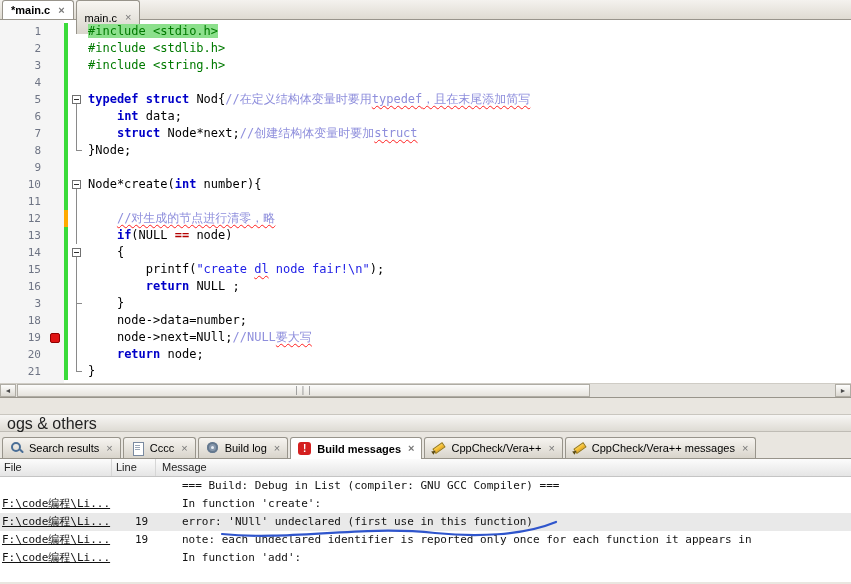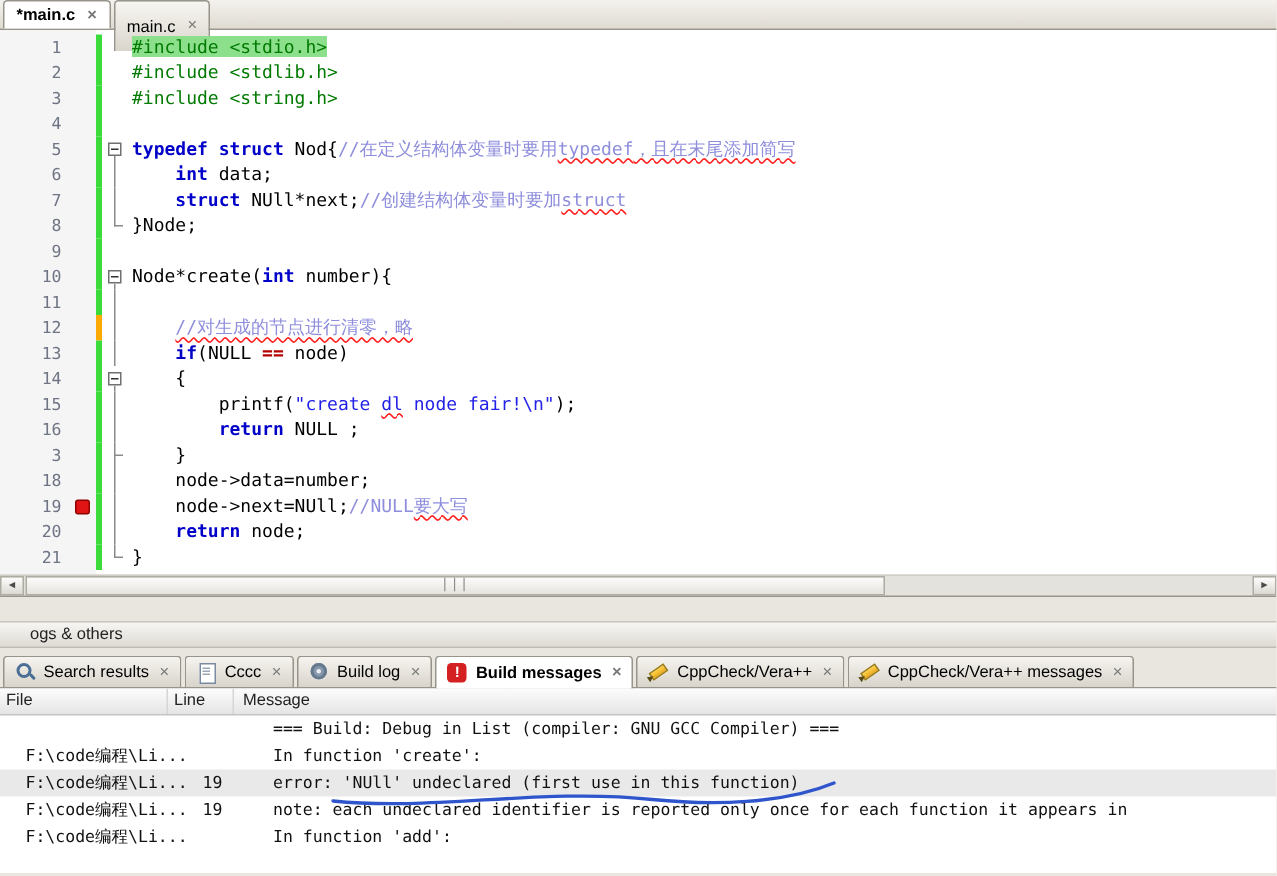--- a/index.html
+++ b/index.html
@@ -49,21 +49,21 @@
   .hscroll{height:15px;background:#E4E2DD;position:relative;border-top:1px solid #CFCCC5;border-bottom:1px solid #98948B;}
   .sb-btn{position:absolute;top:0;width:16px;height:13px;background:linear-gradient(#FDFDFC,#DCD9D2);
     border:1px solid #AFACA4;color:#4A4A4A;font-size:7px;display:flex;align-items:center;justify-content:center;cursor:pointer;}
   .sb-left{left:0;} .sb-right{right:0;}
   .sb-thumb{position:absolute;left:17px;top:0;width:573px;height:13px;cursor:grab;
     background:linear-gradient(#FCFCFB,#E6E3DD);border:1px solid #AFACA4;display:flex;align-items:center;justify-content:center;}
   .sb-grip{color:#8A8A8A;font-size:9px;line-height:1;letter-spacing:1px;font-family:"DejaVu Sans Mono",monospace;}
 
   
   .splitter{height:16px;background:#E9E6E0;}
-  .logs-caption{height:18px;line-height:17px;font-size:11px;color:#222;padding-left:20px;
+  .logs-caption{height:18px;line-height:17px;font-size:16px;color:#222;padding-left:7px;
     background:linear-gradient(#F7F6F4,#DEDBD4);border-top:1px solid #C9C6BF;border-bottom:1px solid #BFBCB5;}
 
   
   .logs-tabbar{height:27px;display:flex;align-items:flex-end;padding-left:2px;background:#E9E6E0;border-bottom:1px solid #98948B;}
   .ltab{display:flex;align-items:center;gap:5px;height:21px;padding:0 7px;margin-right:2px;cursor:pointer;
     border:1px solid #98948B;border-bottom:none;border-radius:3px 3px 0 0;
     background:linear-gradient(#F6F4F0,#D8D4CB);font-size:11px;white-space:nowrap;}
   .ltab.active{background:#ffffff;height:22px;margin-bottom:-1px;font-weight:bold;position:relative;z-index:2;}
 
   
@@ -81,21 +81,21 @@
 
   
   .msg-area{background:#FFF;position:relative;height:123px;overflow:hidden;}
   .msg-header{display:flex;height:18px;align-items:center;font-size:11px;color:#222;
     background:linear-gradient(#FCFCFC,#E5E5E5);border-bottom:1px solid #C4C4C4;}
   .col-file{width:112px;flex:0 0 auto;padding-left:4px;border-right:1px solid #D6D6D6;height:100%;line-height:17px;}
   .col-line{width:44px;flex:0 0 auto;padding-left:4px;border-right:1px solid #D6D6D6;height:100%;line-height:17px;}
   .col-msg{flex:1;padding-left:6px;height:100%;line-height:17px;}
   .mrow{display:flex;height:18px;line-height:18px;font-family:"DejaVu Sans Mono",monospace;font-size:11px;color:#111;}
   .mrow.hl{background:#E9E9E9;}
-  .mc-file{width:131px;flex:0 0 auto;padding-left:17px;overflow:hidden;white-space:nowrap;}
+  .mc-file{width:131px;flex:0 0 auto;padding-left:2px;overflow:hidden;white-space:nowrap;text-decoration:underline;}
   .mc-line{width:45px;flex:0 0 auto;padding-left:4px;}
   .mc-msg{flex:1;padding-left:6px;white-space:nowrap;overflow:hidden;}
   .pen-svg{position:absolute;left:0;top:0;pointer-events:none;}
   .pen-path{fill:none;stroke:var(--c-pen,#2F55CC);stroke-width:2.2;stroke-linecap:round;}
 </style>
 </head>
 <body>
 
 <div class="app">
 
@@ -154,21 +154,21 @@
           <div class="m-bp"></div>
           <div class="m-bar bar-green"></div>
           <div class="m-fold fold-vline"></div>
           <div class="ctext"><span class="tk-pl">    </span><span class="tk-kw">int</span><span class="tk-pl"> data;</span></div>
         </div>
         <div class="cline">
           <div class="m-num">7</div>
           <div class="m-bp"></div>
           <div class="m-bar bar-green"></div>
           <div class="m-fold fold-vline"></div>
-          <div class="ctext"><span class="tk-pl">    </span><span class="tk-kw">struct</span><span class="tk-pl"> NUll*next;</span><span class="tk-cmt">//创建结构体变量时要加</span><span class="tk-cmt tk-sq">struct</span></div>
+          <div class="ctext"><span class="tk-pl">    </span><span class="tk-kw">struct</span><span class="tk-pl"> Node*next;</span><span class="tk-cmt">//创建结构体变量时要加</span><span class="tk-cmt tk-sq">struct</span></div>
         </div>
         <div class="cline">
           <div class="m-num">8</div>
           <div class="m-bp"></div>
           <div class="m-bar bar-green"></div>
           <div class="m-fold fold-corner"></div>
           <div class="ctext"><span class="tk-pl">}Node;</span></div>
         </div>
         <div class="cline">
           <div class="m-num">9</div>

